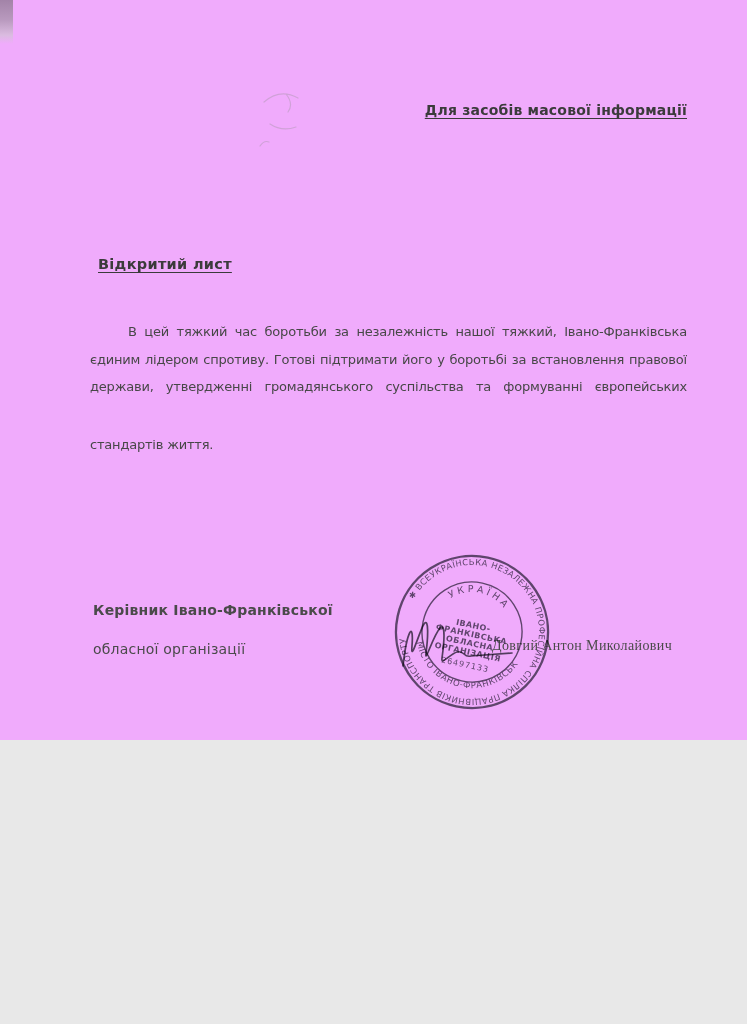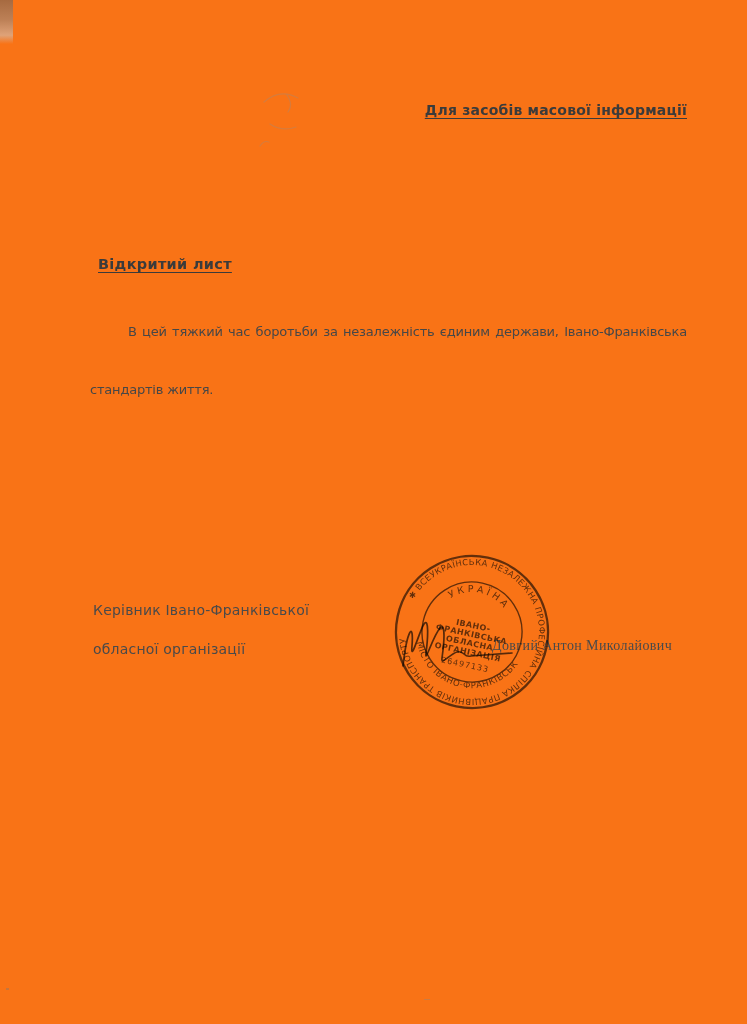--- a/index.html
+++ b/index.html
@@ -1,20 +1,20 @@
 <!DOCTYPE html>
 <html><head>
 <meta charset="utf-8">
 <style>
   html, body { margin: 0; padding: 0; background: #e8e8e8; }
   .page {
     position: relative;
     width: 747px;
-    height: 1024px;
-    background: #f97316;
+    height: 740px;
+    background: #f0abfc;
     overflow: hidden;
     font-family: "DejaVu Sans", sans-serif;
     color: #454545;
   }
 
   
   .recipient-note {
     position: absolute;
     top: 102px;
     right: 60px;
@@ -63,21 +63,21 @@
   .body-line.last { text-align-last: left; white-space: normal; margin-top: 30px; }
 
   
   .signoff-role-1, .signoff-role-2 {
     position: absolute;
     left: 93px;
     font-size: 14px;
     color: #4a4a4a;
     letter-spacing: 0.2px;
   }
-  .signoff-role-1 { top: 602px; }
+  .signoff-role-1 { top: 602px; font-weight: bold; }
   .signoff-role-2 { top: 641px; }
 
   .signoff-name {
     position: absolute;
     top: 638px;
     left: 492px;
     font-size: 14px;
     color: #4a4a4a;
     letter-spacing: 0.4px;
     z-index: 1;
@@ -140,21 +140,23 @@
 
   <svg class="artifact-smudge" viewBox="0 0 90 90">
     <path d="M18 30 q 16 -14 34 -4 M40 22 q 8 10 2 18 M24 52 q 12 8 26 3 M14 74 q 4 -6 9 -4" stroke="#8e8e8e" stroke-width="1.2" fill="none" stroke-linecap="round"></path>
   </svg>
 
   <div class="recipient-note">Для засобів масової інформації</div>
 
   <div class="doc-title">Відкритий лист</div>
 
   <div class="body-text">
-    <div class="body-line first">В цей тяжкий час боротьби за незалежність єдиним держави, Івано-Франківська</div>
+    <div class="body-line first">В цей тяжкий час боротьби за незалежність нашої тяжкий, Івано-Франківська</div>
+    <div class="body-line">єдиним лідером спротиву. Готові підтримати його у боротьбі за встановлення правової</div>
+    <div class="body-line">держави, утвердженні громадянського суспільства та формуванні європейських</div>
     <div class="body-line last">стандартів життя.</div>
   </div>
 
   <div class="signoff-role-1">Керівник Івано-Франківської</div>
   <div class="signoff-role-2">обласної організації</div>
 
   <div class="signoff-name">Довгий Антон Миколайович</div>
 
   <svg class="stamp" viewBox="0 0 170 170">
     <defs>

